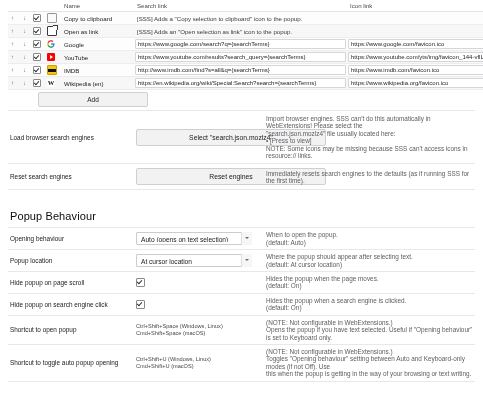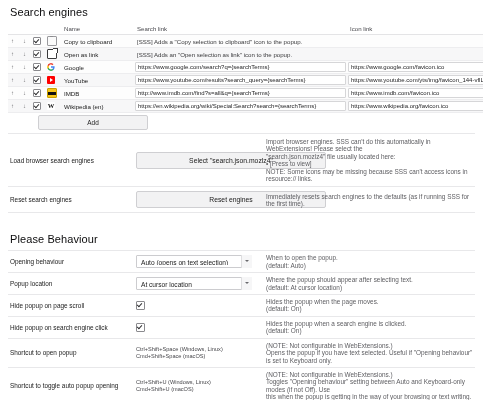--- a/index.html
+++ b/index.html
@@ -135,21 +135,20 @@
   .importbtns{width:100%;border-collapse:collapse;table-layout:fixed;}
   .importbtns td{border-top:1px solid #e8e8ea;padding:4px 2px;vertical-align:middle;font-size:6.4px;}
   .importbtns tr:last-child td{border-bottom:1px solid #e8e8ea;}
   .gap{height:14px;}
 </style>
 </head>
 <body>
 
 <div class="page">
 
-  <h2 class="section-title">Search engines</h2>
 
   <table class="engines">
     <thead>
       <tr>
         <th class="c-up"></th>
         <th class="c-dn"></th>
         <th class="c-ck"></th>
         <th class="c-ic"></th>
         <th class="c-nm">Name</th>
         <th class="c-sl">Search link</th>
@@ -245,21 +244,21 @@
           </td>
           <td class="desc">
             <div>Immediately resets search engines to the defaults (as if running SSS for the first time).</div>
           </td>
         </tr>
       </tbody>
   </table>
 
   <div class="gap"></div>
 
-  <h2 class="section-title">Please Behaviour</h2>
+  <h2 class="section-title">Popup Behaviour</h2>
 
   <table class="settings">
     <tbody id="behaviour-rows">
         <tr>
           <td class="lbl">Opening behaviour</td>
           <td class="ctl"><span class="selwrap"><select class="sel"><option selected="">Auto (opens on text selection)</option><option>Keyboard only</option><option>Off</option></select><span class="selarrow"></span></span></td>
           <td class="desc">
             <div>When to open the popup.</div>
             <div>(default: Auto)</div>
           </td>

